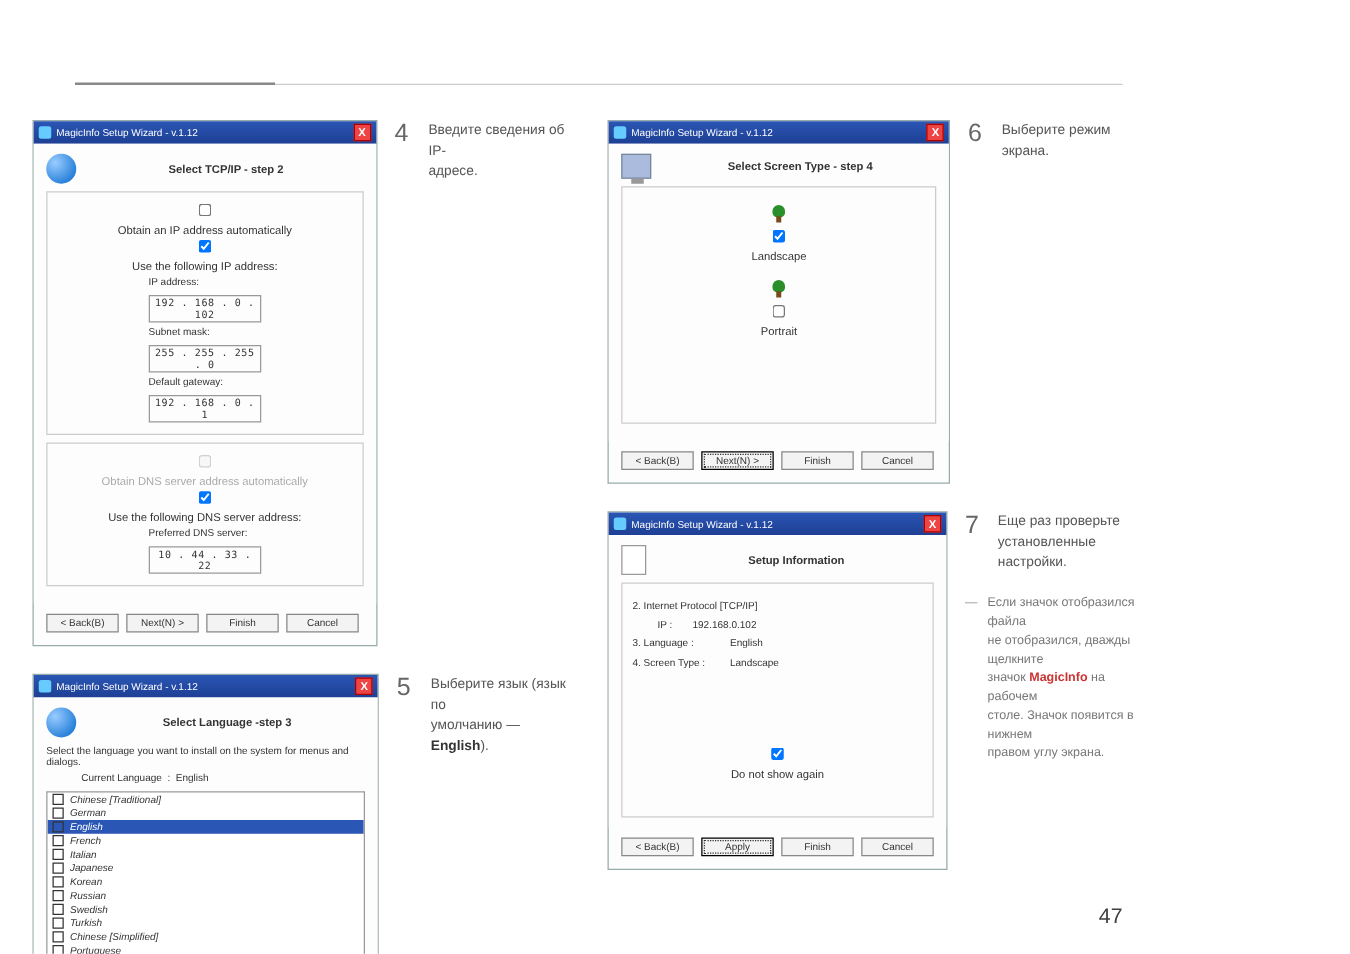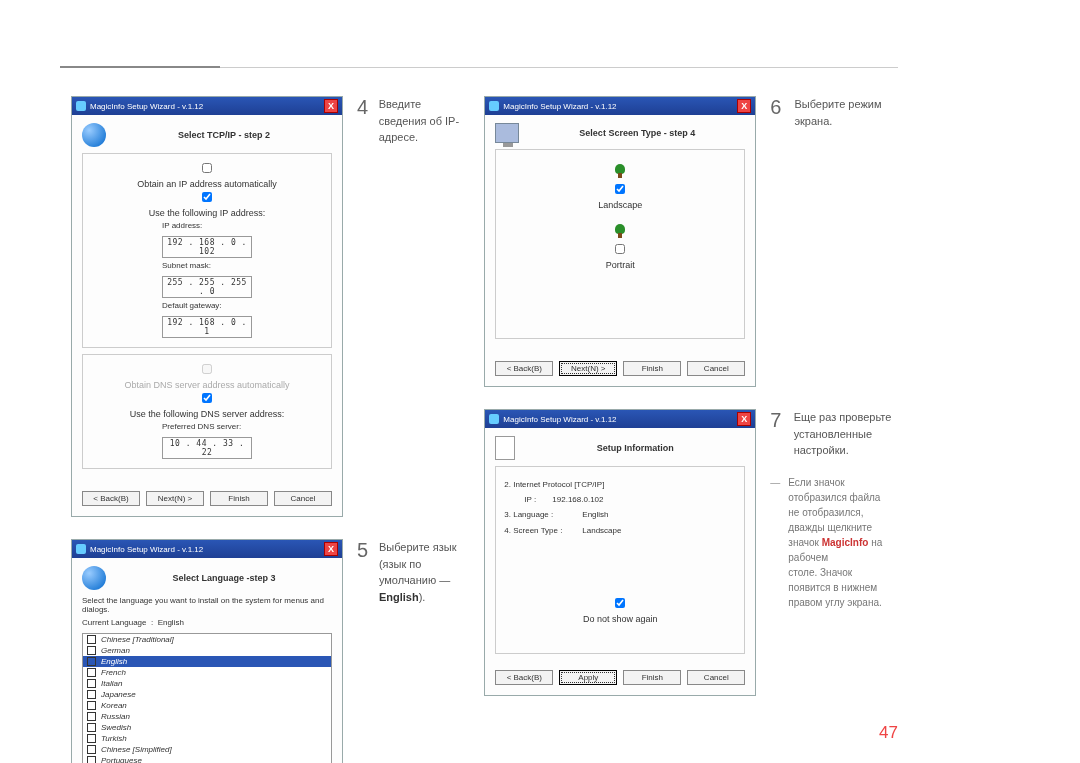--- a/index.html
+++ b/index.html
@@ -1,20 +1,20 @@
 <!DOCTYPE html>
 <html><head>
 <meta charset="utf-8">
 <style>
   * { box-sizing: border-box; margin: 0; padding: 0; }
   body { font-family: Arial, sans-serif; background: #fff; width: 1080px; height: 763px; position: relative; font-size: 9px; color: #333; }
-  .page { position: relative; width: 948px; height: 763px; padding: 60px 71px 0; }
+  .page { position: relative; width: 948px; height: 763px; padding: 60px 26px 0; }
   .topline { position: absolute; top: 66px; left: 60px; width: 160px; height: 2px; background: #888; }
   .thinline { position: absolute; top: 67px; left: 220px; right: 50px; height: 1px; background: #ccc; }
-  .page-num { position: absolute; bottom: 20px; right: 50px; font-size: 17px; color: #ef4444; }
+  .page-num { position: absolute; bottom: 20px; right: 50px; font-size: 17px; color: #404040; }
   .cols { display: flex; gap: 24px; margin-top: 36px; }
   .col { display: flex; flex-direction: column; gap: 22px; }
   .colA { width: 476px; }
   .colB { width: 476px; }
   .block { display: flex; gap: 14px; }
   .dialog { width: 290px; border: 1px solid #9aa; background: #fdfdfd; }
   .titlebar { height: 18px; background: linear-gradient(to bottom,#2a56b5,#1e3f94); color: #fff; display: flex; align-items: center; padding: 0 4px; justify-content: space-between; font-size: 8px; }
   .titlebar .tleft { display:flex; align-items:center; gap:4px;}
   .app-icon { width:10px; height:10px; background:#6cf; border-radius:2px; display:inline-block;}
   .close-x { width:14px; height:14px; background:#e44; color:#fff; display:flex; align-items:center; justify-content:center; font-weight:bold; font-size:9px; border:1px solid #a00;}
@@ -139,21 +139,21 @@
                 <span>MagicInfo Setup Wizard - v.1.12</span>
               </span>
             <span class="close-x">X</span>
           </div>
           <div class="content">
             <div class="heading-row">
               <span class="globe-icon"></span>
               <span class="heading">Select Language -step 3</span>
             </div>
             <div style="font-size:8px;margin-bottom:4px;">Select the language you want to install on the system for menus and dialogs.</div>
-            <div style="font-size:8px;margin-bottom:6px;"><span>Current Language</span>&nbsp;&nbsp;:&nbsp;&nbsp;<span>English</span></div>
+            <div style="font-size:8px;margin-bottom:6px;margin-left:28px;"><span>Current Language</span>&nbsp;&nbsp;:&nbsp;&nbsp;<span>English</span></div>
             <div class="listbox" id="langlist">
                 <div class="listitem">
                   <span class="sq"></span>
                   <span>Chinese [Traditional]</span>
                 </div>
                 <div class="listitem">
                   <span class="sq"></span>
                   <span>German</span>
                 </div>
                 <div class="listitem sel">

